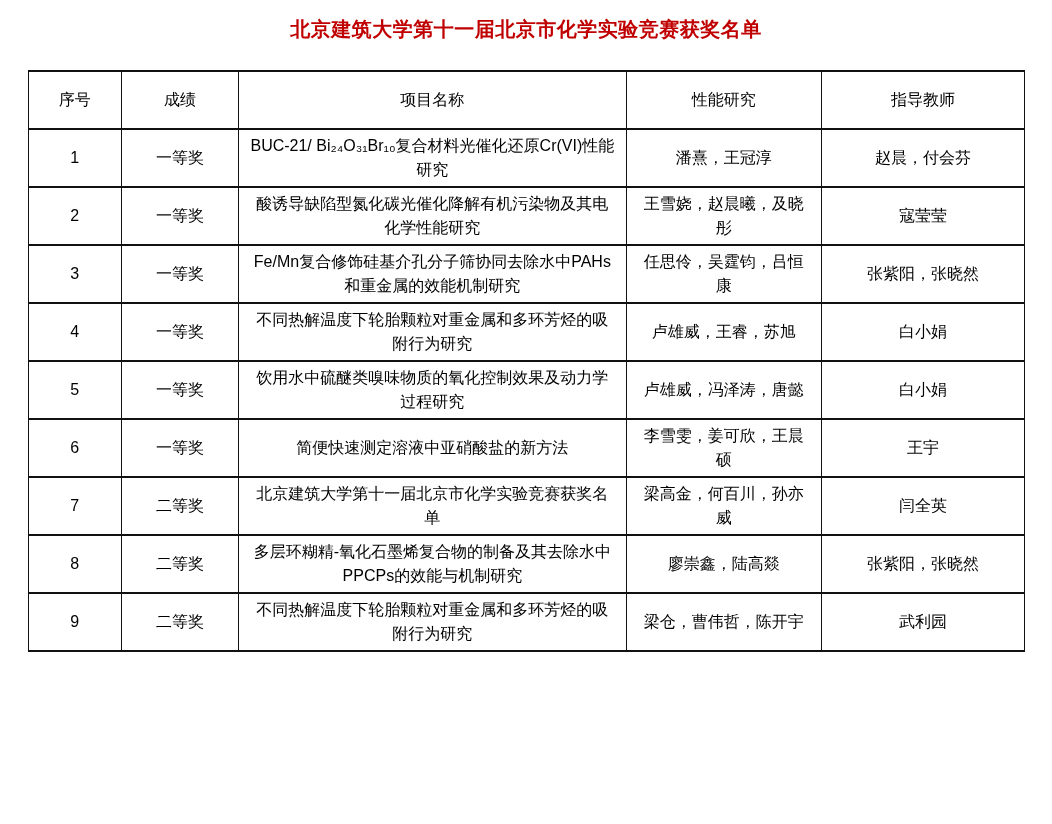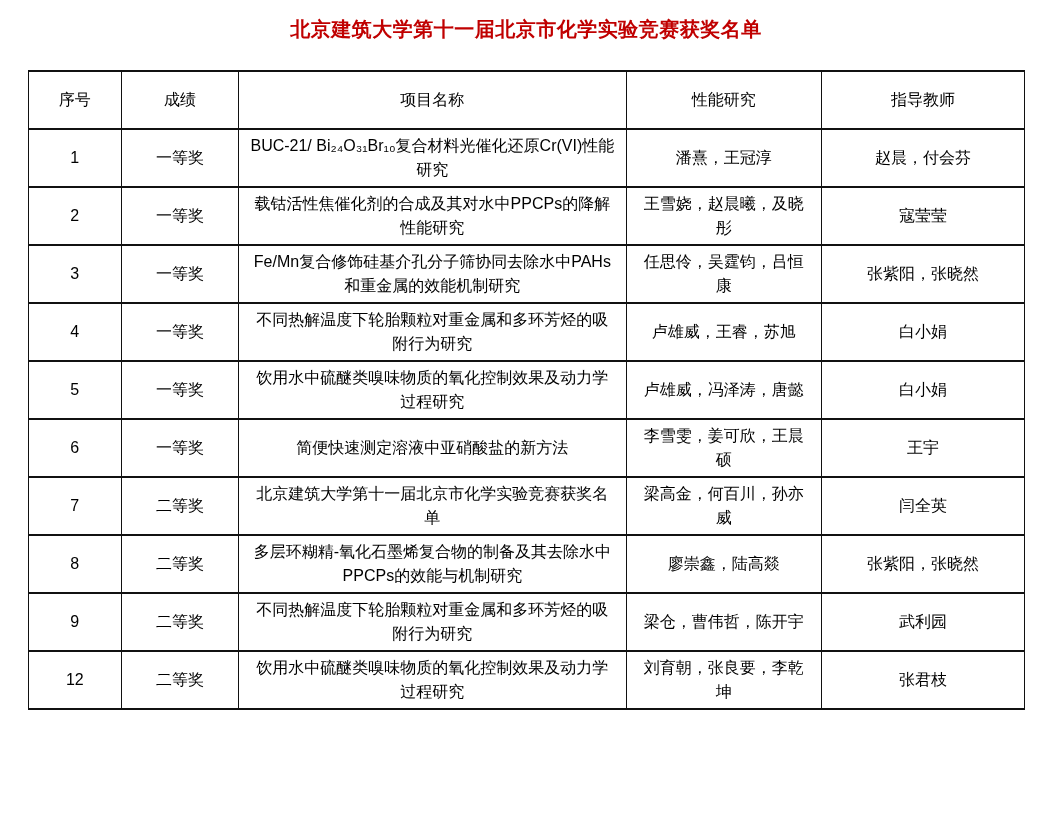--- a/index.html
+++ b/index.html
@@ -81,21 +81,21 @@
       <tr>
         <td class="no-cell">1</td>
         <td>一等奖</td>
         <td>BUC-21/ Bi₂₄O₃₁Br₁₀复合材料光催化还原Cr(VI)性能研究</td>
         <td>潘熹，王冠淳</td>
         <td>赵晨，付会芬</td>
       </tr>
       <tr>
         <td class="no-cell">2</td>
         <td>一等奖</td>
-        <td>载钴活性焦催化剂的合成及其对水中PPCPs的降解性能研究</td>
+        <td>酸诱导缺陷型氮化碳光催化降解有机污染物及其电化学性能研究</td>
         <td>王雪娆，赵晨曦，及晓彤</td>
         <td>寇莹莹</td>
       </tr>
       <tr>
         <td class="no-cell">3</td>
         <td>一等奖</td>
         <td>Fe/Mn复合修饰硅基介孔分子筛协同去除水中PAHs和重金属的效能机制研究</td>
         <td>任思伶，吴霆钧，吕恒康</td>
         <td>张紫阳，张晓然</td>
       </tr>
@@ -134,23 +134,16 @@
         <td>廖崇鑫，陆高燚</td>
         <td>张紫阳，张晓然</td>
       </tr>
       <tr>
         <td class="no-cell">9</td>
         <td>二等奖</td>
         <td>不同热解温度下轮胎颗粒对重金属和多环芳烃的吸附行为研究</td>
         <td>梁仓，曹伟哲，陈开宇</td>
         <td>武利园</td>
       </tr>
-      <tr>
-        <td class="no-cell">12</td>
-        <td>二等奖</td>
-        <td>饮用水中硫醚类嗅味物质的氧化控制效果及动力学过程研究</td>
-        <td>刘育朝，张良要，李乾坤</td>
-        <td>张君枝</td>
-      </tr>
     </tbody>
   </table>
 
 </div>
 
 </body></html>

